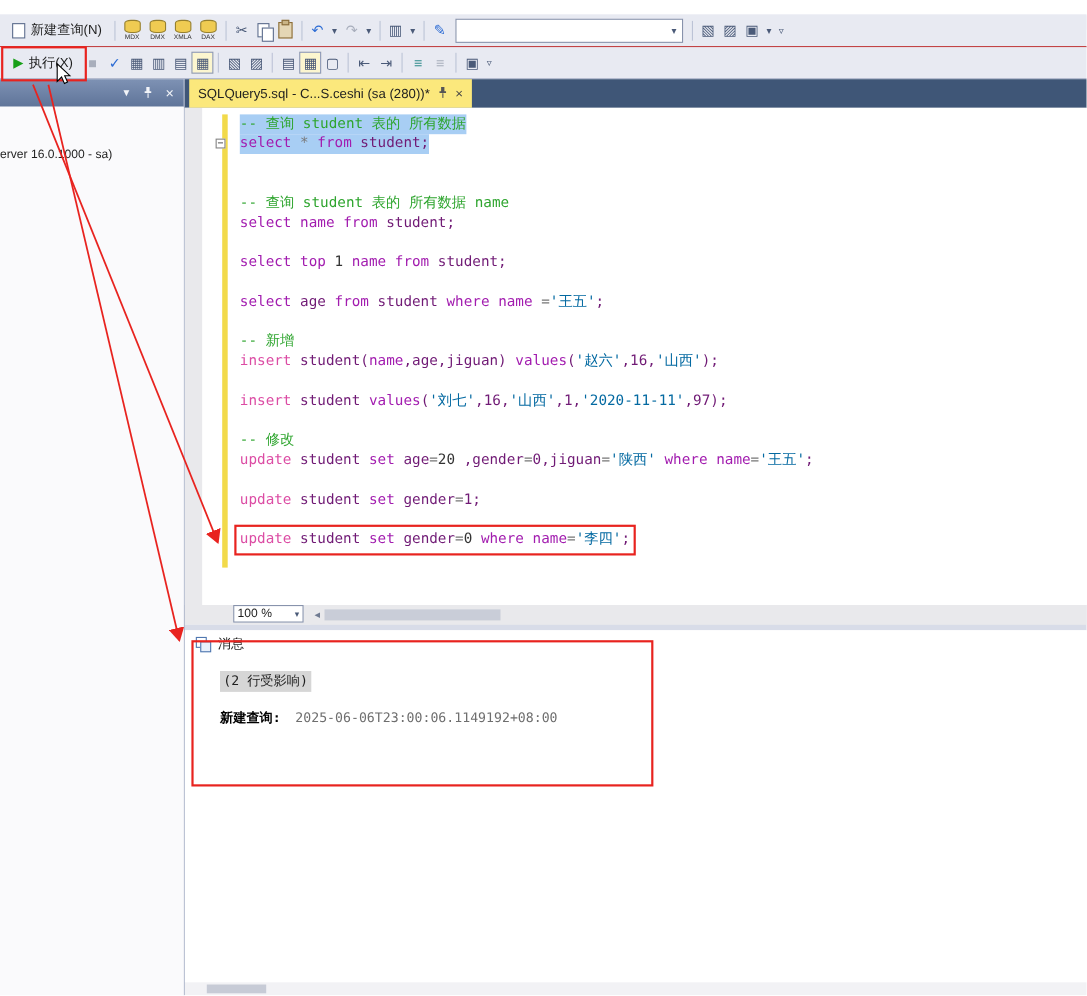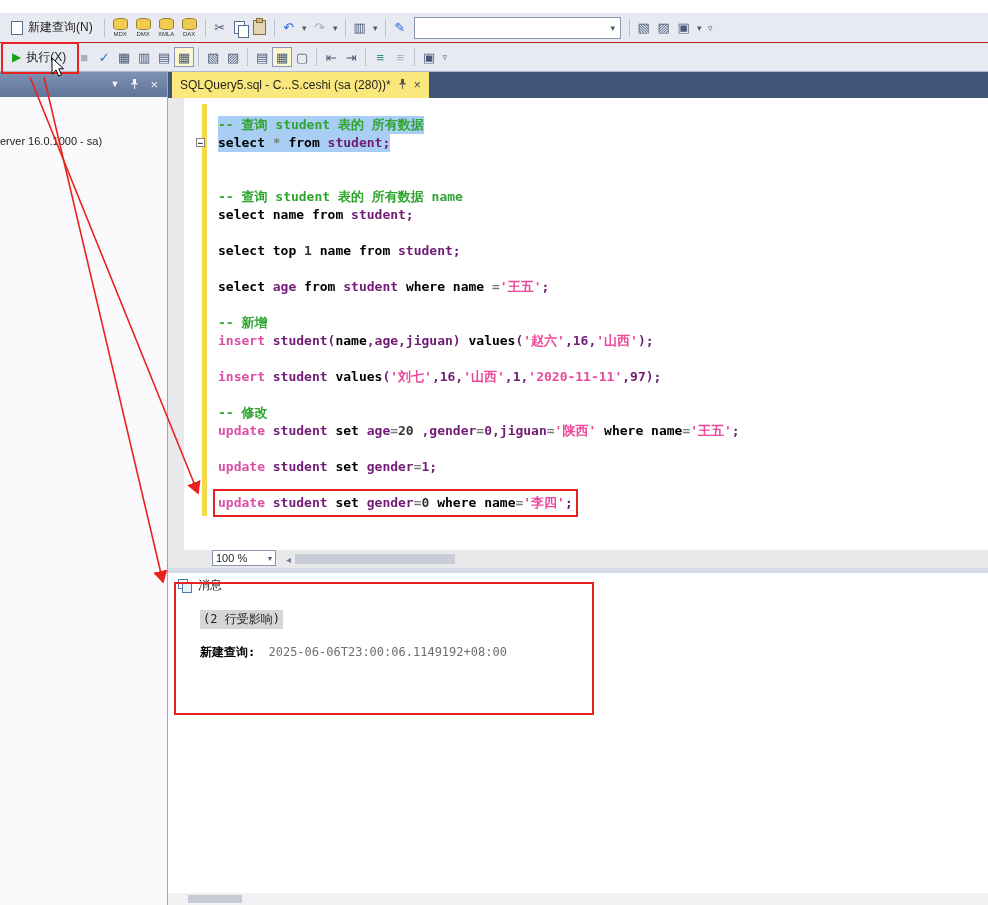--- a/index.html
+++ b/index.html
@@ -56,30 +56,30 @@
   .doc-tab{margin-left:4px;height:26px;background:#FBE87C;display:flex;align-items:center;gap:7px;
            padding:0 8px;box-sizing:border-box;}
   .doc-tab .ttl{font-size:12px;color:#1e1e1e;white-space:nowrap;}
   .doc-tab .x{font-size:12px;color:#444;line-height:12px;}
 
   
   .editor{position:absolute;left:168px;top:98px;width:820px;height:452px;background:#fff;overflow:hidden;}
   .margin-strip{position:absolute;left:0;top:0;width:16px;height:100%;background:#E9E9EC;}
   .fold-strip{position:absolute;left:16px;top:0;width:14px;height:100%;background:#FFFFFF;}
   .change-bar{position:absolute;left:34px;top:6px;width:5px;height:412px;background:#F2DA4A;}
-  .code-lines{position:absolute;left:50px;top:18px;font-family:"DejaVu Sans Mono",monospace;
-              font-size:13px;line-height:18px;white-space:pre;font-weight:bold;}
+  .code-lines{position:absolute;left:50px;top:6px;font-family:"DejaVu Sans Mono",monospace;
+              font-size:13px;line-height:18px;white-space:pre;}
   .code-line{height:18px;position:relative;}
   .line-inner{display:inline-block;height:18px;}
   .line-inner.sel{background:#A8CEF4;}
   .line-inner.red-box{outline:2px solid #E8231F;outline-offset:3px;}
   .fold-box{position:absolute;left:-22px;top:4px;width:9px;height:9px;border:1px solid #848484;background:#fff;
             font-size:9px;line-height:8px;text-align:center;color:#333;box-sizing:border-box;font-family:"DejaVu Sans Mono",monospace;}
-  .tk-cm{color:#2FA52F;} .tk-kw{color:#000000;margin-top:13px;} .tk-dml{color:#DC4CA4;}
-  .tk-str{color:#ec4899;} .tk-id{color:#701a75;} .tk-op{color:#7A7A7A;} .tk-num{color:#333333;}
+  .tk-cm{color:#2FA52F;} .tk-kw{color:#a21caf;margin-top:13px;} .tk-dml{color:#DC4CA4;}
+  .tk-str{color:#0369a1;} .tk-id{color:#701a75;} .tk-op{color:#7A7A7A;} .tk-num{color:#333333;}
 
   
   .zoombar{position:absolute;left:168px;top:550px;width:820px;height:18px;display:flex;align-items:flex-start;background:#E9E9EC;padding-left:44px;}
   .zoom-combo{display:flex;align-items:center;justify-content:space-between;width:64px;height:16px;
               border:1px solid #8893AC;background:#fff;padding:0 3px;box-sizing:border-box;font-size:11px;}
   .zoom-combo .caret{font-size:8px;color:#4A5A78;}
   .hscroll{flex:1;height:100%;display:flex;align-items:center;background:#E9E9EC;margin-left:6px;}
   .hscroll .arr{font-size:10px;color:#707B92;padding:0 4px;}
   .hscroll .thumb{width:160px;height:10px;background:#C9CDD8;}
 

